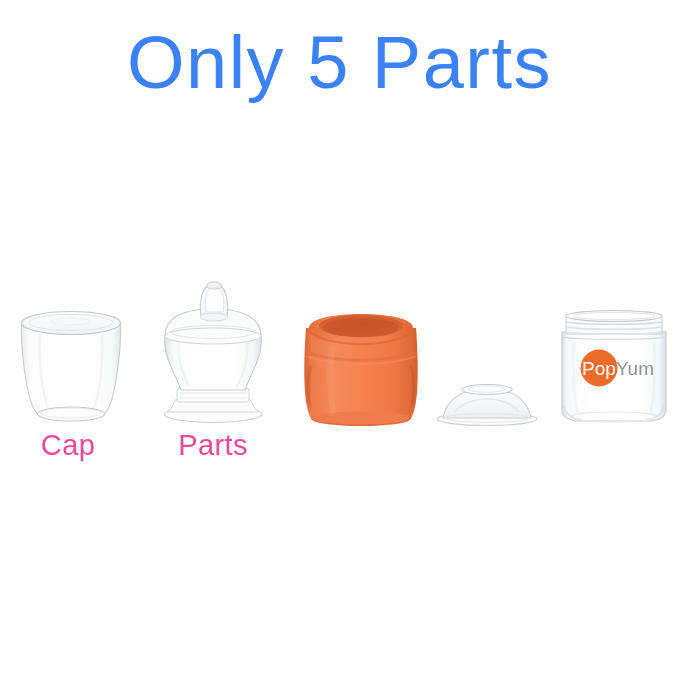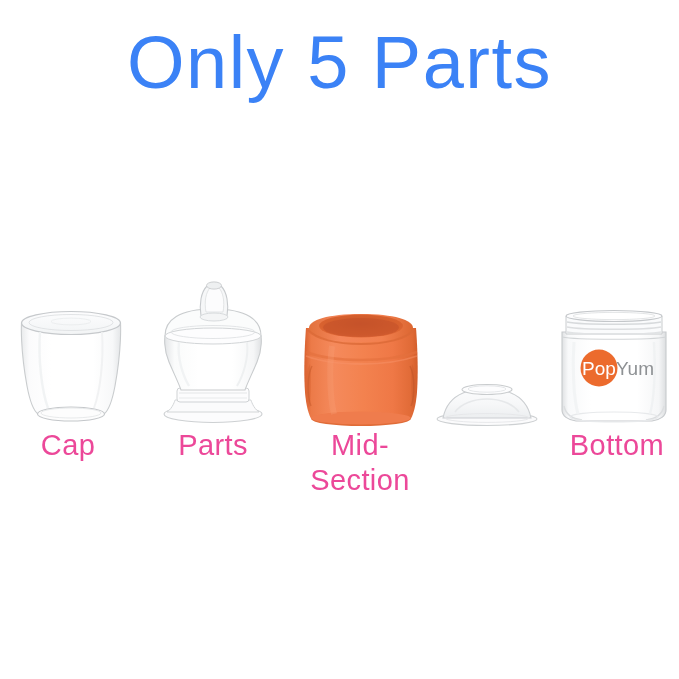--- a/index.html
+++ b/index.html
@@ -279,23 +279,18 @@
     </div>
 
   </div>
 
   <div class="labels-row">
 
     <div class="label slot-cap">Cap</div>
 
     <div class="label slot-nipple">Parts</div>
 
-    <div class="label slot-mid">
-      <div>Mid-</div>
-      <div>Section</div>
-    </div>
-
-
-    <div class="label slot-bottom">Bottom</div>
+
+
 
   </div>
 
 </div>
 
 </body></html>

